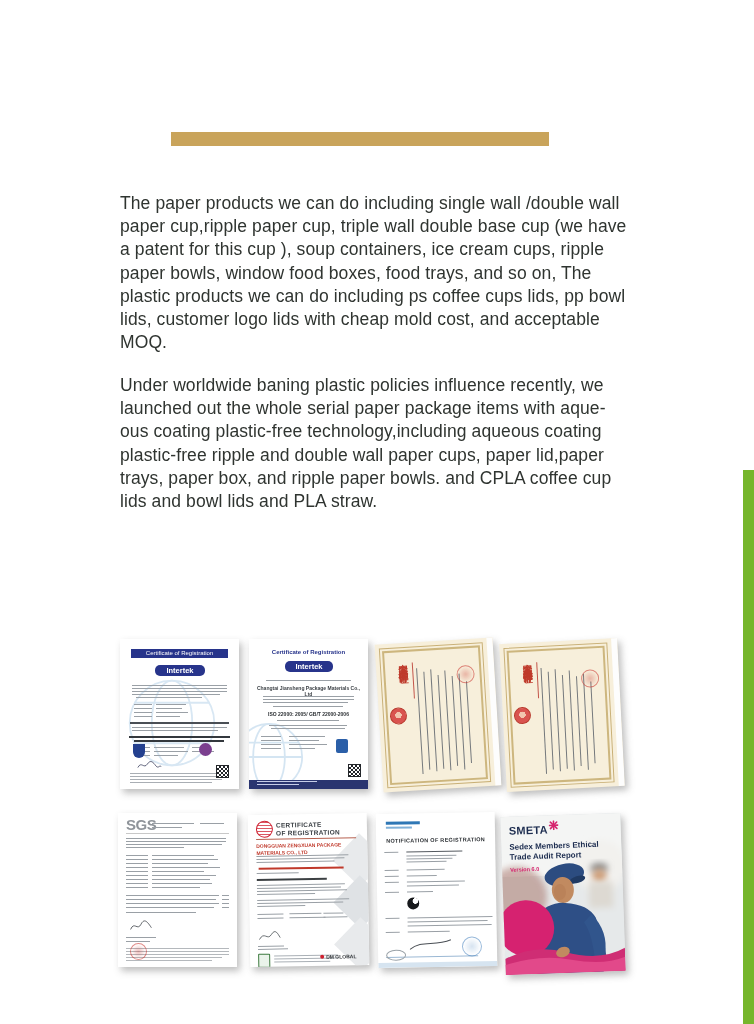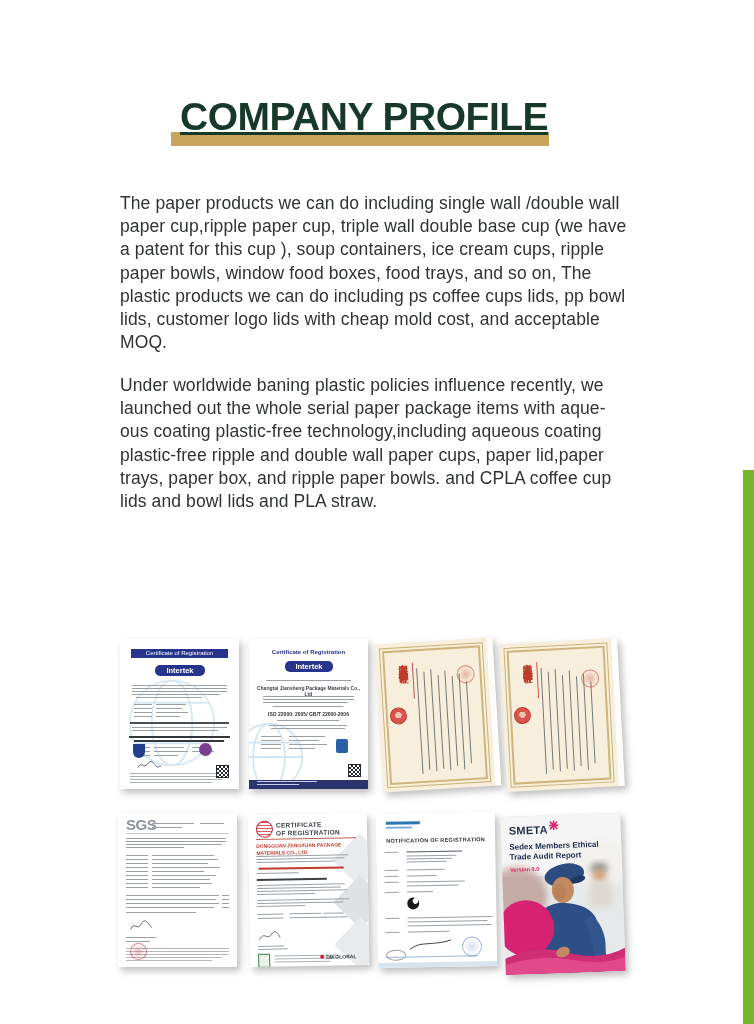--- a/index.html
+++ b/index.html
@@ -41,21 +41,20 @@
              background:radial-gradient(rgba(70,130,190,.22), rgba(70,130,190,0) 70%);}
   .sig{position:absolute;z-index:2;}
   .chev{position:absolute;transform:rotate(45deg);}
 </style>
 </head>
 <body>
 
 <div id="page">
 
   <div id="gold-bar"></div>
-  <div id="page-title">COMPANY PROFILE</div>
 
   <div class="para" style="top:192px;">The paper products we can do including single wall /double wall paper cup,ripple paper cup, triple wall double base cup (we have a patent for this cup ), soup containers, ice cream cups, ripple paper bowls, window food boxes, food trays, and so on,   The plastic products  we can do including ps coffee cups lids, pp bowl lids, customer logo lids with cheap mold cost,  and acceptable MOQ.</div>
   <div class="para" style="top:374px;">Under worldwide baning plastic policies influence recently, we launched out the whole serial paper package items with aque-ous coating plastic-free technology,including aqueous coating plastic-free ripple and double wall paper cups, paper lid,paper trays, paper box, and ripple paper bowls. and CPLA coffee cup lids and bowl lids and PLA straw.</div>
 
   <div class="abs" style="left:743px;top:470px;width:11px;height:554px;background:#76b62c;"></div>
 
   <div class="cert" style="left:120px;top:639px;width:119px;height:150px;">
     <svg class="abs" style="left:6px;top:38px;width:92px;height:92px;opacity:.55;" viewBox="0 0 100 100">
       <circle cx="50" cy="50" r="46" fill="none" stroke="#b9d4ea" stroke-width="2"></circle>
       <ellipse cx="50" cy="50" rx="22" ry="46" fill="none" stroke="#b9d4ea" stroke-width="2"></ellipse>

